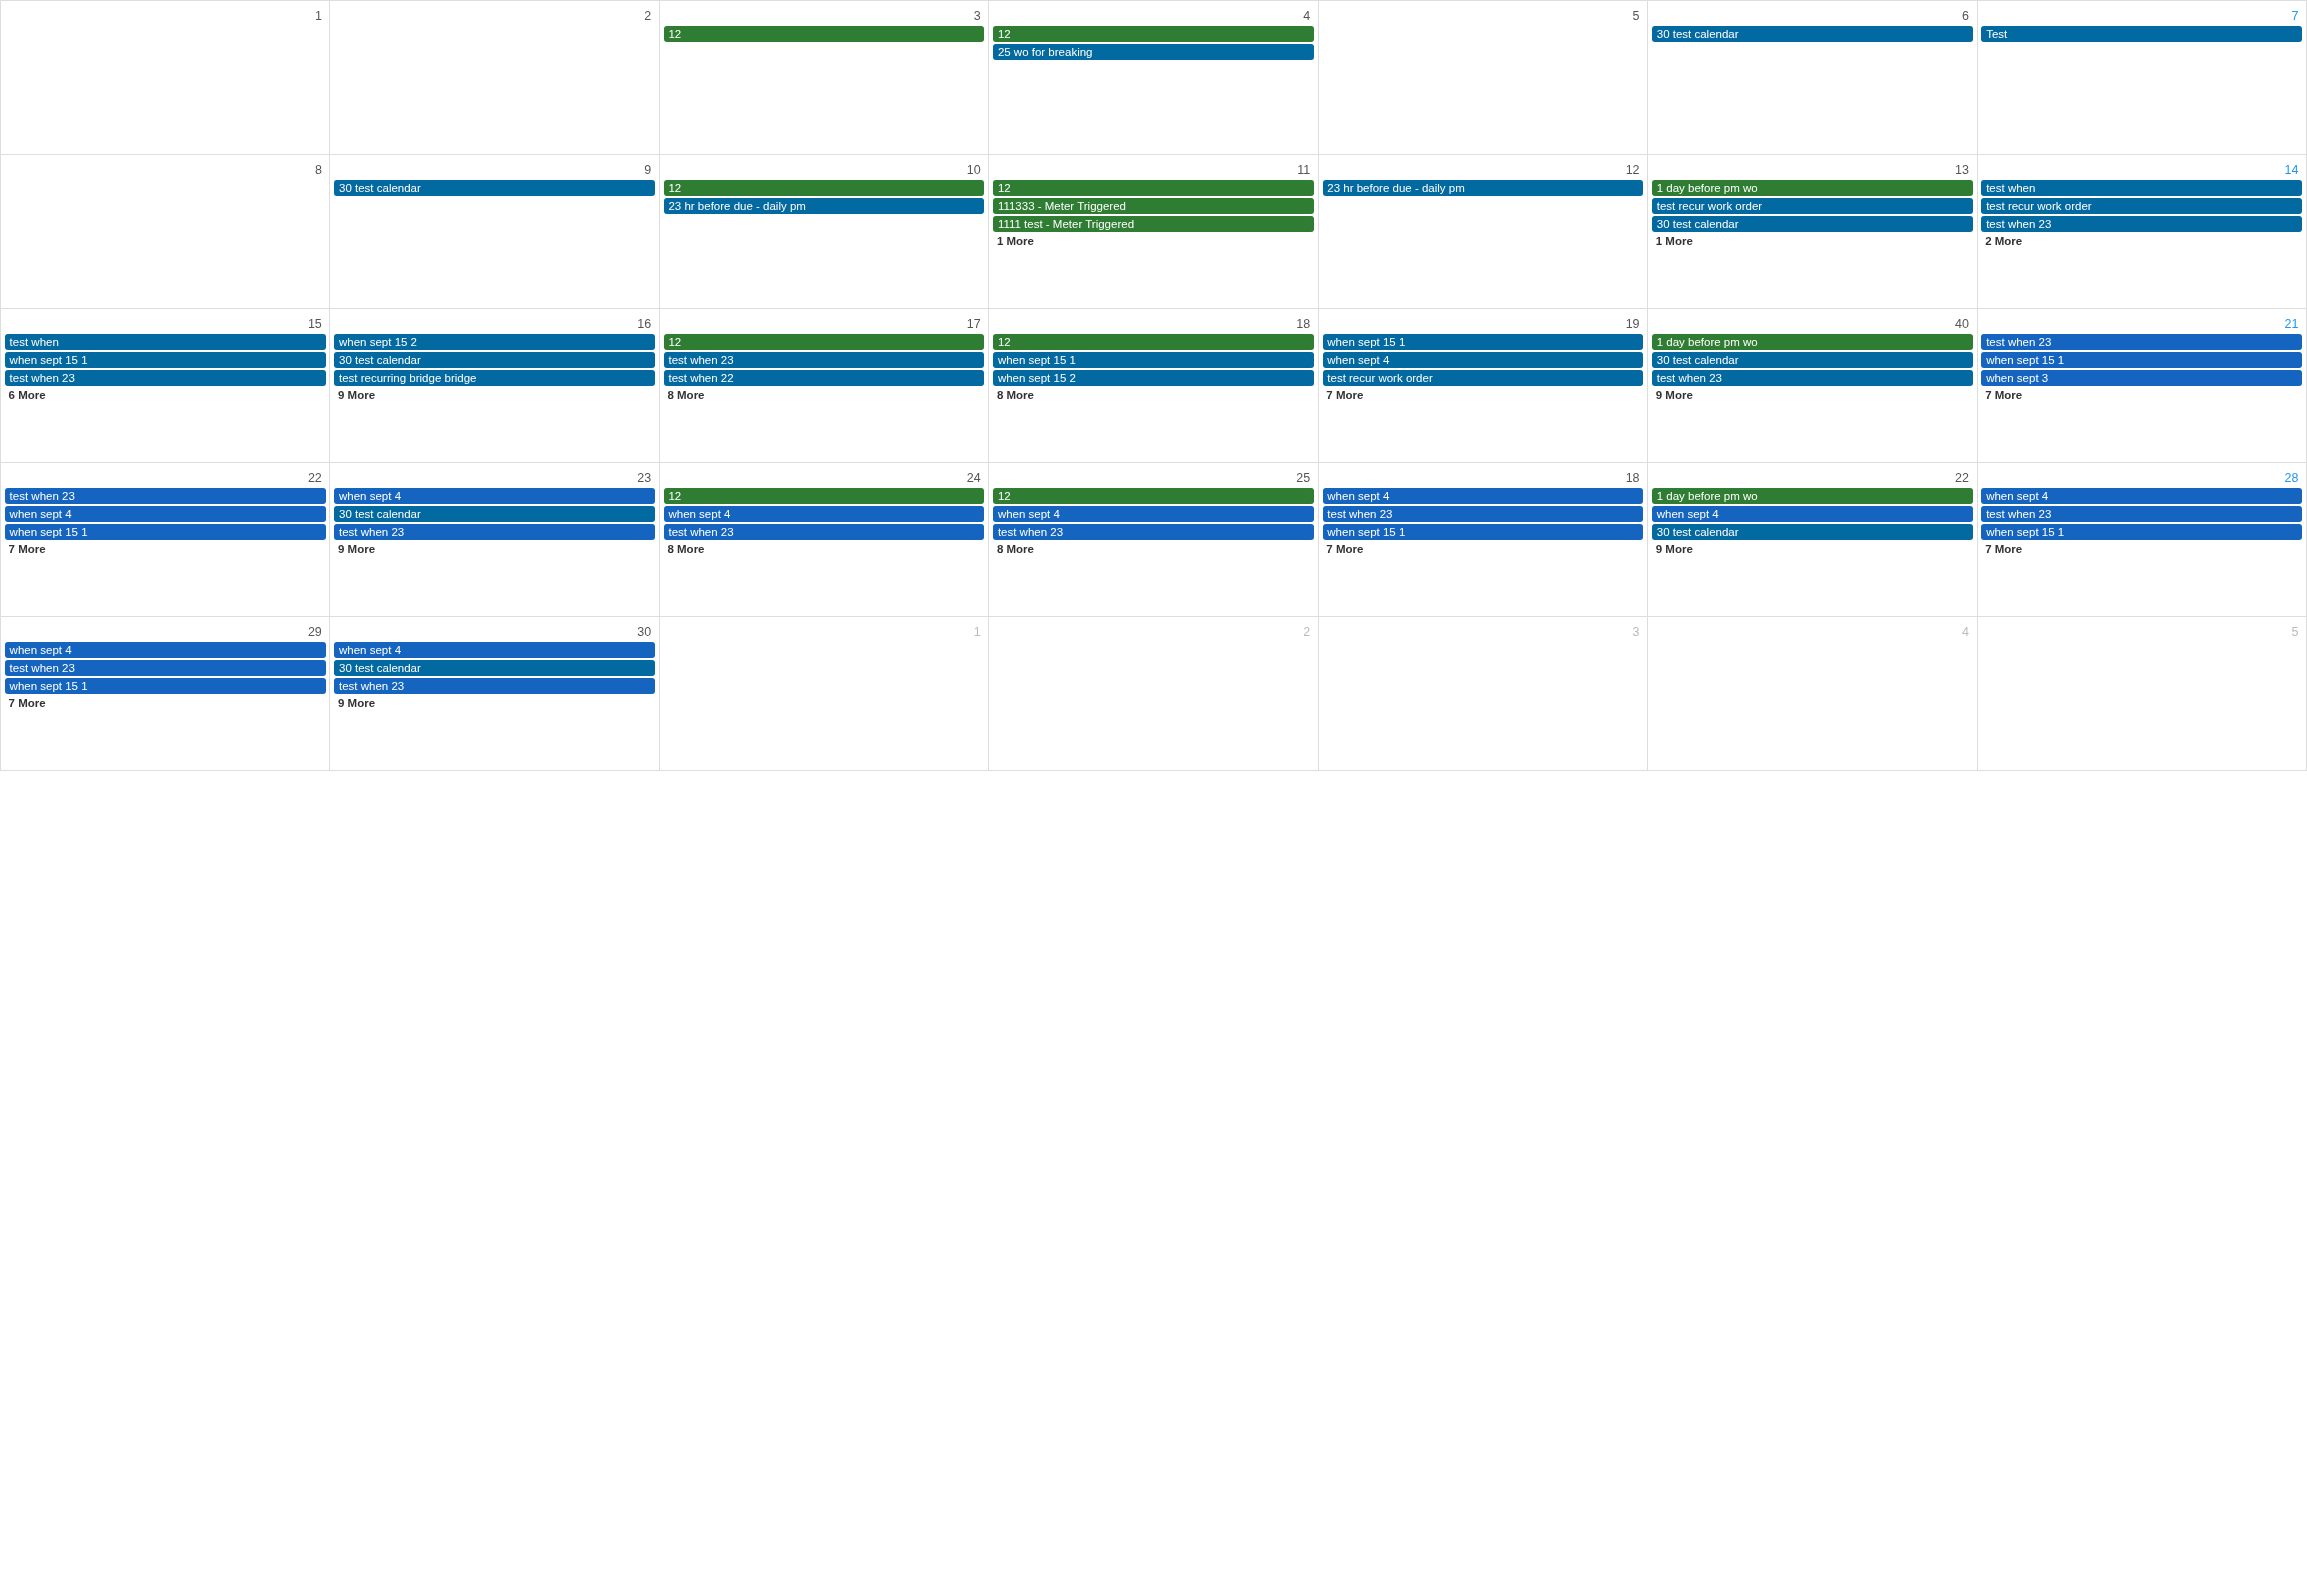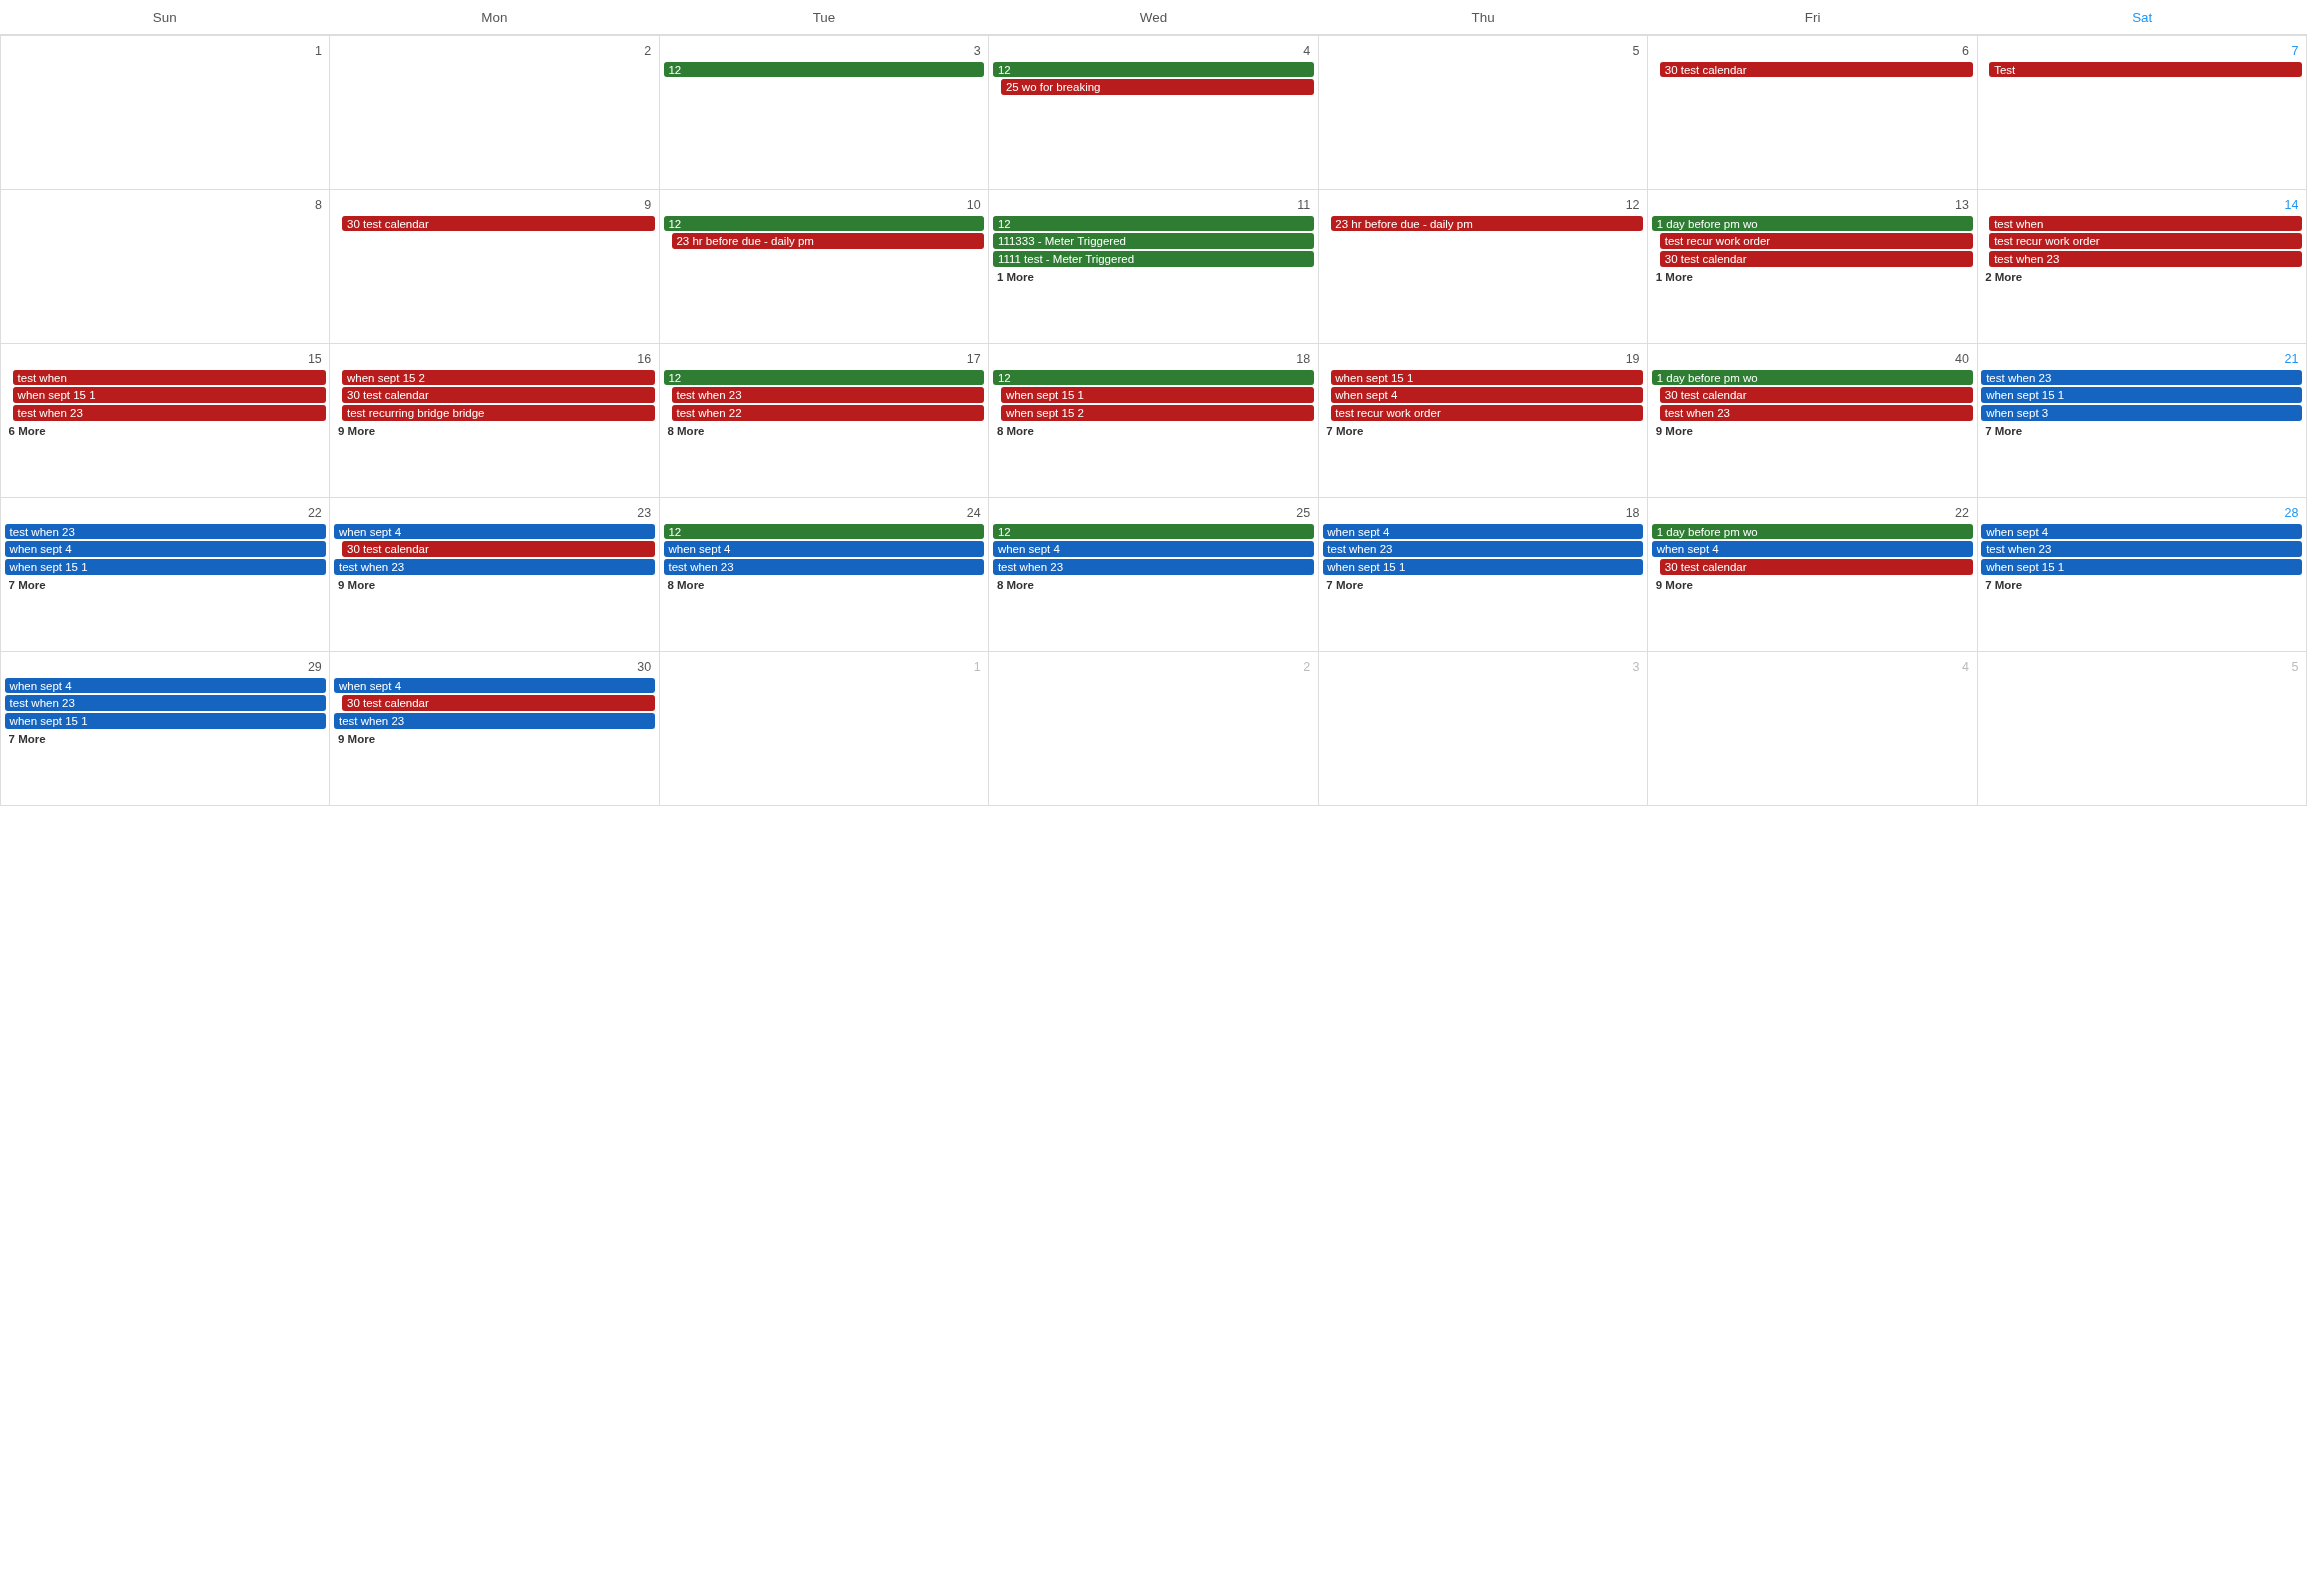--- a/index.html
+++ b/index.html
@@ -11,38 +11,29 @@
     .calendar-grid { display: grid; grid-template-columns: repeat(7, 1fr); grid-template-rows: repeat(6, auto); border-left: 1px solid #ddd; border-top: 1px solid #ddd; }
     
     .day-cell { border-right: 1px solid #ddd; border-bottom: 1px solid #ddd; min-height: 154px; padding: 5.8px 3.8px 3.8px; vertical-align: top; position: relative; }
     .day-cell.other-month .day-number { color: #bbb; }
     
     .day-number { text-align: right; padding: 1.9px 3.8px 3.8px; font-size: 12.5px; color: #555; }
     .day-number.sat { color: #2196F3; }
     
     .event { border-radius: 2.9px; padding: 1.9px 4.8px; margin-bottom: 1.9px; font-size: 11.5px; color: #fff; white-space: nowrap; overflow: hidden; text-overflow: ellipsis; cursor: pointer; }
     .event.green { background-color: #2e7d32; }
-    .event.red { background-color: #b91c1c; margin-left: 8px; }
+    .event.red { background-color: #0369a1; }
     .event.blue { background-color: #1565c0; }
     
     .more-link { font-size: 11.5px; color: #333; font-weight: 700; cursor: pointer; padding: 1.9px 3.8px; }
   </style>
 </head>
 <body>
 
 <div>
-  <div class="calendar-header">
-  <div class="day-header">Sun</div>
-      <div class="day-header">Mon</div>
-      <div class="day-header">Tue</div>
-      <div class="day-header">Wed</div>
-      <div class="day-header">Thu</div>
-      <div class="day-header">Fri</div>
-      <div class="day-header sat">Sat</div>
-    </div>
   <div class="calendar-grid">
   <div class="day-cell">
         <div class="day-number">1</div>
       </div>
       <div class="day-cell">
         <div class="day-number">2</div>
       </div>
       <div class="day-cell">
         <div class="day-number">3</div>
         <div class="event green">12</div>

